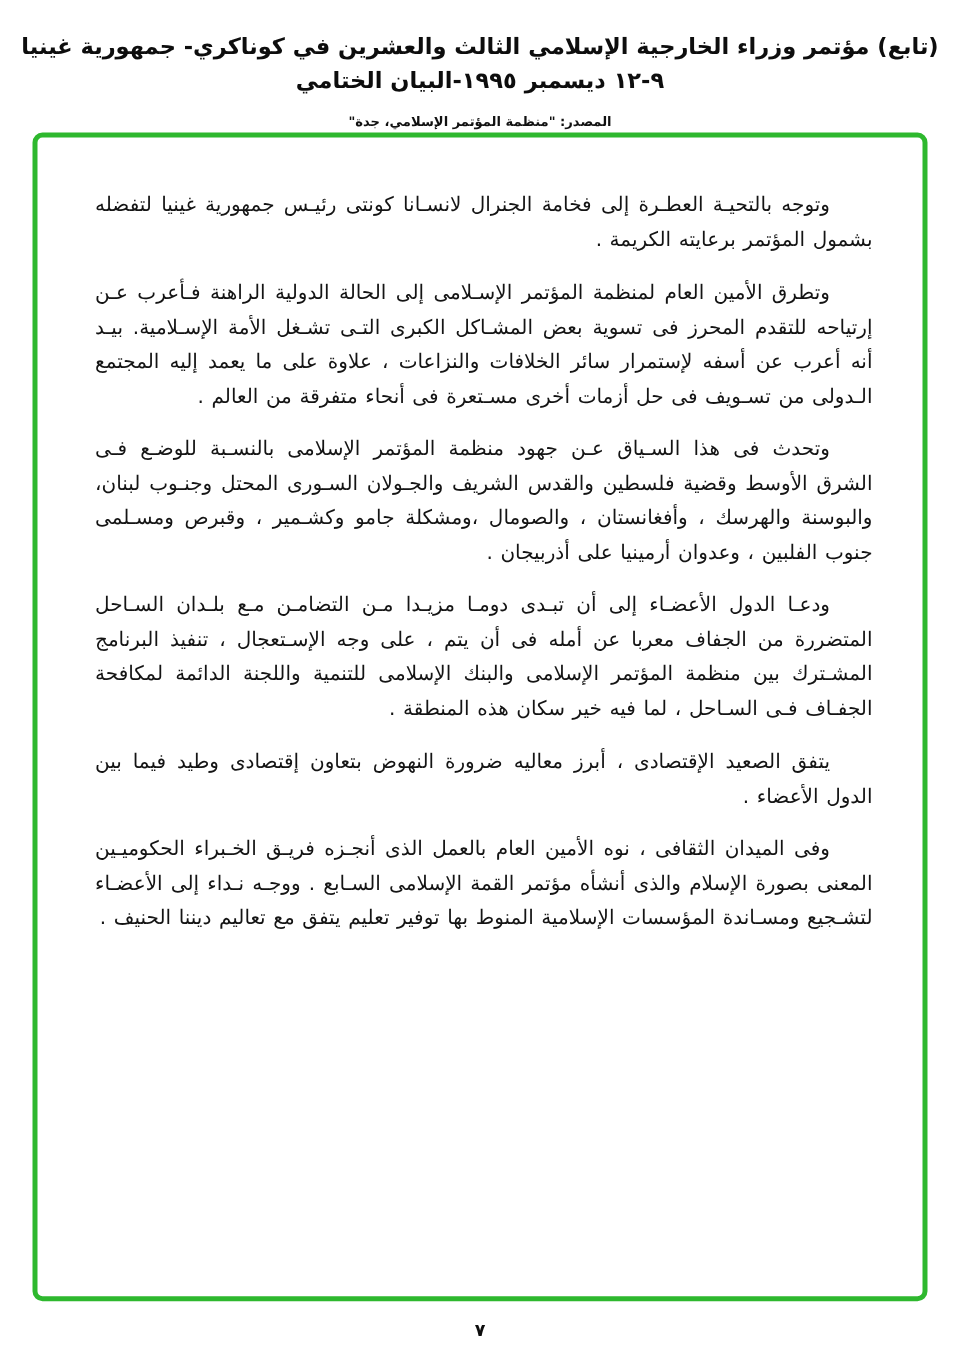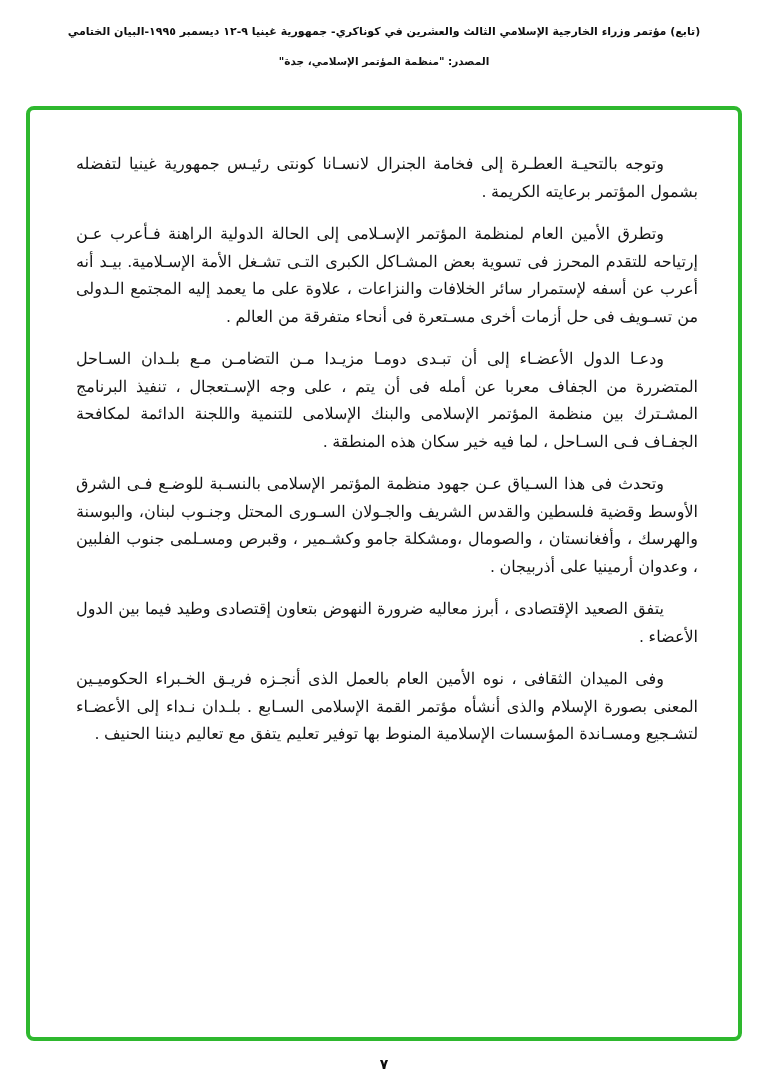--- a/index.html
+++ b/index.html
@@ -21,21 +21,21 @@
     background:var(--paper);
   }
   
   .doc-header{
     position:absolute;
     top:24px;left:0;right:0;
     text-align:center;
     direction:rtl;
   }
   .doc-title{
-    font-size:11px;
+    font-size:18px;
     font-weight:bold;
     letter-spacing:0;
     padding:0 6px;
     line-height:1.5;
     color:#0d0d0d;
   }
   .doc-source{
     margin-top:14px;
     font-size:10.5px;
     font-weight:bold;
@@ -56,21 +56,20 @@
   }
   .para{
     font-size:16px;
     line-height:27.5px;
     text-align:justify;
     text-justify:inter-word;
     text-indent:34px;
     color:#141414;
     margin-bottom:15px;
     word-spacing:1px;
-    font-family:Liberation Serif, serif;
   }
   .para:last-child{margin-bottom:0;}
   
   .doc-footer{
     position:absolute;
     bottom:12px;left:0;right:0;
     text-align:center;
   }
   .page-number{
     font-size:14px;
@@ -84,23 +83,23 @@
 <div class="page">
 
   <header class="doc-header">
     <div class="doc-title">(تابع) مؤتمر وزراء الخارجية الإسلامي الثالث والعشرين في كوناكري- جمهورية غينيا ٩-١٢ ديسمبر ١٩٩٥-البيان الختامي</div>
     <div class="doc-source">المصدر: "منظمة المؤتمر الإسلامي، جدة"</div>
   </header>
 
   <section class="content-box">
     <p class="para">وتوجه بالتحيـة العطـرة إلى فخامة الجنرال لانسـانا كونتى رئيـس جمهورية غينيا لتفضله بشمول المؤتمر برعايته الكريمة .</p>
     <p class="para">وتطرق الأمين العام لمنظمة المؤتمر الإسـلامى إلى الحالة الدولية الراهنة فـأعرب عـن إرتياحه للتقدم المحرز فى تسوية بعض المشـاكل الكبرى التـى تشـغل الأمة الإسـلامية. بيـد أنه أعرب عن أسفه لإستمرار سائر الخلافات والنزاعات ، علاوة على ما يعمد إليه المجتمع الـدولى من تسـويف فى حل أزمات أخرى مسـتعرة فى أنحاء متفرقة من العالم .</p>
+    <p class="para">وتحدث فى هذا السـياق عـن جهود منظمة المؤتمر الإسلامى بالنسـبة للوضـع فـى الشرق الأوسط وقضية فلسطين والقدس الشريف والجـولان السـورى المحتل وجنـوب لبنان، والبوسنة والهرسك ، وأفغانستان ، والصومال ،ومشكلة جامو وكشـمير ، وقبرص ومسـلمى جنوب الفلبين ، وعدوان أرمينيا على أذربيجان .</p>
     <p class="para">ودعـا الدول الأعضـاء إلى أن تبـدى دومـا مزيـدا مـن التضامـن مـع بلـدان السـاحل المتضررة من الجفاف معربا عن أمله فى أن يتم ، على وجه الإسـتعجال ، تنفيذ البرنامج المشـترك بين منظمة المؤتمر الإسلامى والبنك الإسلامى للتنمية واللجنة الدائمة لمكافحة الجفـاف فـى السـاحل ، لما فيه خير سكان هذه المنطقة .</p>
-    <p class="para">وتحدث فى هذا السـياق عـن جهود منظمة المؤتمر الإسلامى بالنسـبة للوضـع فـى الشرق الأوسط وقضية فلسطين والقدس الشريف والجـولان السـورى المحتل وجنـوب لبنان، والبوسنة والهرسك ، وأفغانستان ، والصومال ،ومشكلة جامو وكشـمير ، وقبرص ومسـلمى جنوب الفلبين ، وعدوان أرمينيا على أذربيجان .</p>
     <p class="para">يتفق الصعيد الإقتصادى ، أبرز معاليه ضرورة النهوض بتعاون إقتصادى وطيد فيما بين الدول الأعضاء .</p>
-    <p class="para">وفى الميدان الثقافى ، نوه الأمين العام بالعمل الذى أنجـزه فريـق الخـبراء الحكوميـين المعنى بصورة الإسلام والذى أنشأه مؤتمر القمة الإسلامى السـابع . بلـدان نـداء إلى الأعضـاء لتشـجيع ومسـاندة المؤسسات الإسلامية المنوط بها توفير تعليم يتفق مع تعاليم ديننا الحنيف .</p>
+    <p class="para">وفى الميدان الثقافى ، نوه الأمين العام بالعمل الذى أنجـزه فريـق الخـبراء الحكوميـين المعنى بصورة الإسلام والذى أنشأه مؤتمر القمة الإسلامى السـابع . ووجـه نـداء إلى الأعضـاء لتشـجيع ومسـاندة المؤسسات الإسلامية المنوط بها توفير تعليم يتفق مع تعاليم ديننا الحنيف .</p>
   </section>
 
   <footer class="doc-footer">
     <span class="page-number">٧</span>
   </footer>
 
 </div>
 
 </body></html>

